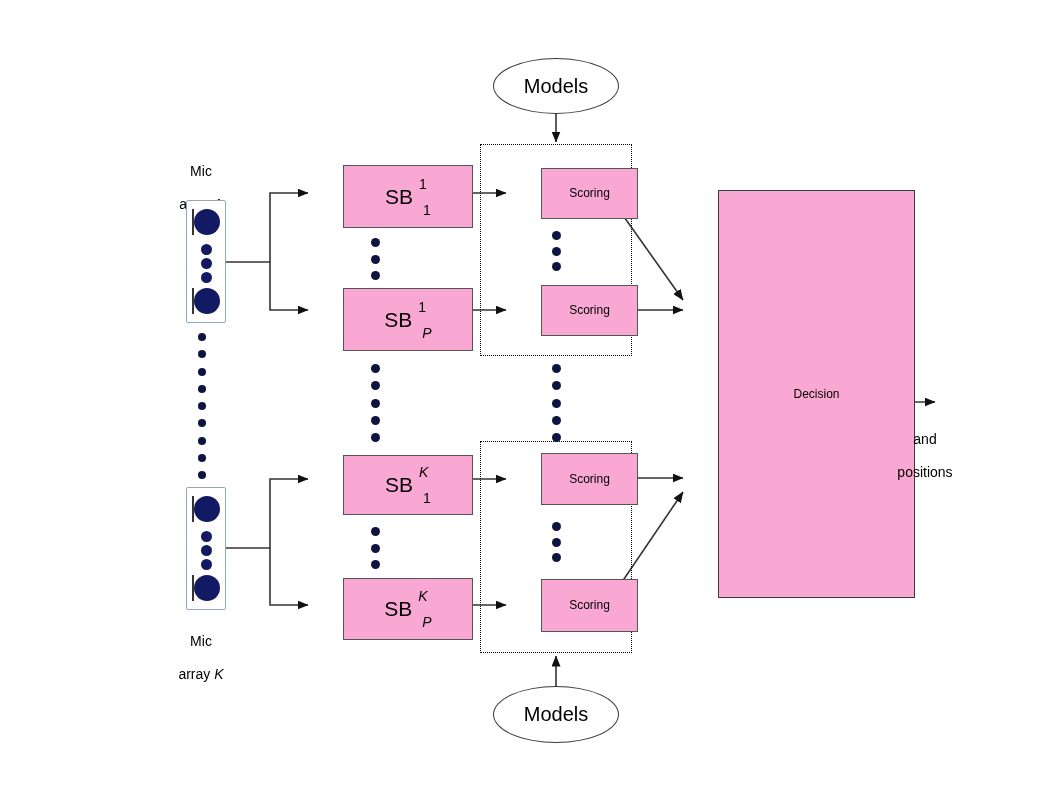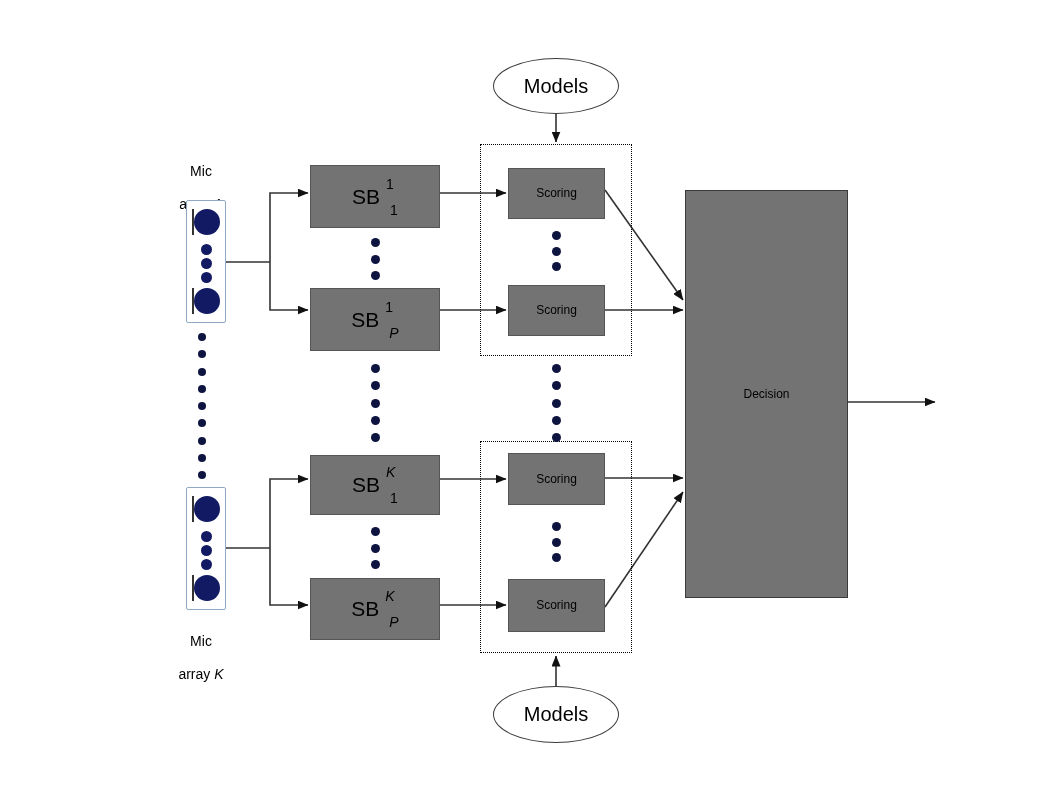--- a/index.html
+++ b/index.html
@@ -27,21 +27,22 @@
   }
   .node {
     position: absolute;
     box-sizing: border-box;
     display: flex;
     align-items: center;
     justify-content: center;
   }
   .box {
     border: 1.4px solid #555555;
-    background: #737373;
+    background: #f9a8d4;
+    margin-left: 33px;
   }
   .box-dark {
     border: 1.4px solid #3b3b3b;
   }
   .label-text {
     font-size: 12px;
     line-height: 1.18;
     text-align: center;
     white-space: pre-line;
   }
@@ -315,18 +316,22 @@
     <span class="label-text">Scoring</span>
   </div>
 
   <div class="ellipse" style="left:493px; top:58px; width:126px; height:56px;">
     <span>Models</span>
   </div>
   <div class="ellipse" style="left:493px; top:686px; width:126px; height:57px;">
     <span>Models</span>
   </div>
 
-  <div class="node box box-dark" style="left:685px; top:190px; width:163px; height:408px;">
+  <div class="node box box-dark" style="left:685px; top:190px; width:197px; height:408px;">
     <span class="label-text">Decision</span>
   </div>
 
+  <div class="free-label" style="left:860px; top:414px; width:130px;">
+    <div>and</div>
+    <div>positions</div>
+  </div>
 
 </div>
 
 </body></html>

